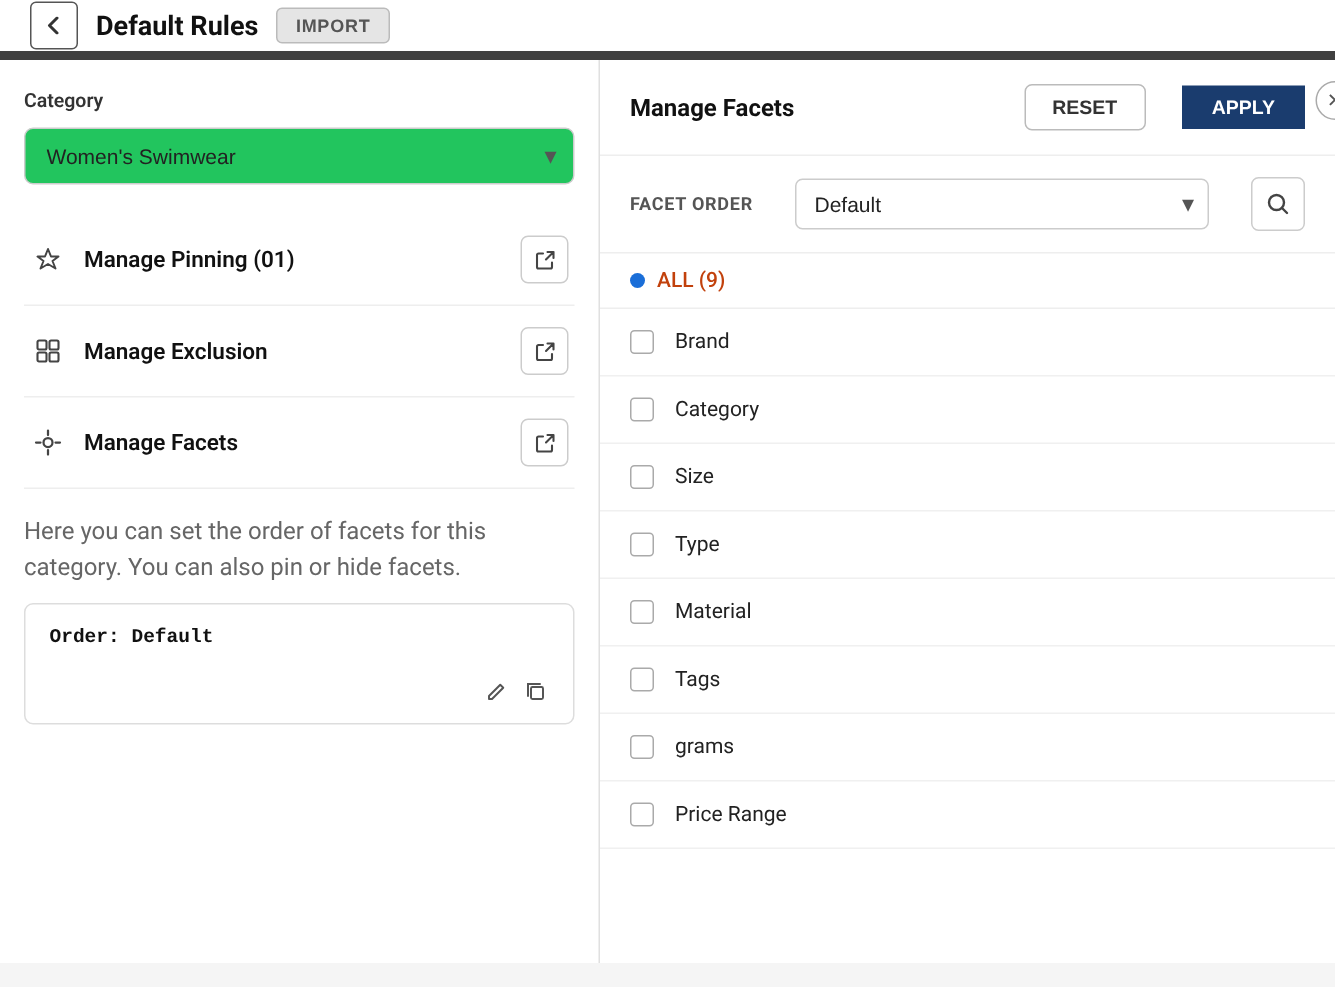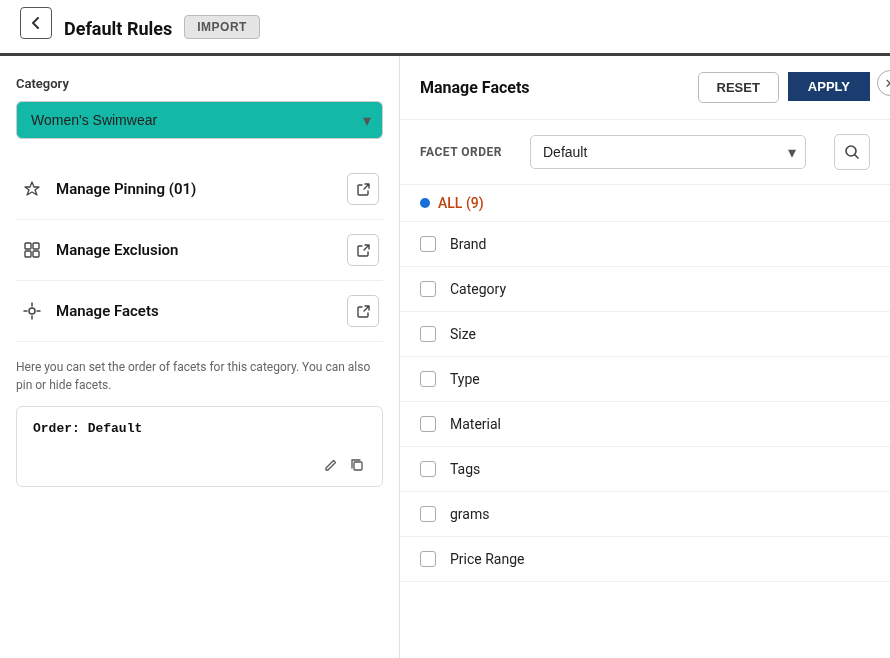--- a/index.html
+++ b/index.html
@@ -7,26 +7,26 @@
       font-family: -apple-system, BlinkMacSystemFont, 'Segoe UI', Roboto, sans-serif;
       background: #f5f5f5;
       width: 890px;
       height: 658px;
       overflow: hidden;
     }
 
     
     .header {
       display: flex;
-      align-items: flex-end;
+      align-items: center;
       gap: 12px;
       padding: 14px 20px;
       background: #fff;
-      border-bottom: 3px solid #404040;
-      height: 56px;
+      border-bottom: 6px solid #404040;
+      height: 40px;
     }
     .back-btn {
       width: 32px; height: 32px;
       border: 1.5px solid #555;
       border-radius: 4px;
       background: #fff;
       display: flex; align-items: center; justify-content: center;
       cursor: pointer;
       color: #333;
       font-size: 14px;
@@ -73,21 +73,21 @@
       position: relative;
       margin-bottom: 20px;
     }
     .category-dropdown-wrap select {
       width: 100%;
       border: 1.5px solid #ccc;
       border-radius: 6px;
       padding: 10px 28px 10px 14px;
       font-size: 14px;
       color: #222;
-      background: #14b8a6;
+      background: #22c55e;
       appearance: none;
       cursor: pointer;
     }
     .category-dropdown-wrap .chevron {
       position: absolute;
       right: 12px;
       top: 50%;
       transform: translateY(-50%);
       pointer-events: none;
       color: #555;
@@ -124,21 +124,21 @@
       border-radius: 5px;
       background: #fff;
       display: flex; align-items: center; justify-content: center;
       cursor: pointer;
       color: #444;
       font-size: 14px;
     }
 
     
     .info-text {
-      font-size: 12px;
+      font-size: 16px;
       color: #666;
       line-height: 1.5;
       margin: 16px 0 12px;
     }
 
     
     .order-card {
       border: 1.5px solid #ddd;
       border-radius: 6px;
       padding: 14px 16px 12px;
@@ -186,22 +186,22 @@
       padding: 16px 20px;
       border-bottom: 1px solid #eee;
     }
     .panel-title {
       font-size: 16px;
       font-weight: 700;
       color: #111;
     }
     .panel-actions {
       display: flex;
-      gap: 9px;
-      align-items: flex-start;
+      gap: 24px;
+      align-items: center;
     }
     .reset-btn {
       border: 1.5px solid #bbb;
       background: #fff;
       border-radius: 5px;
       padding: 7px 18px;
       font-size: 13px;
       font-weight: 600;
       color: #333;
       cursor: pointer;

